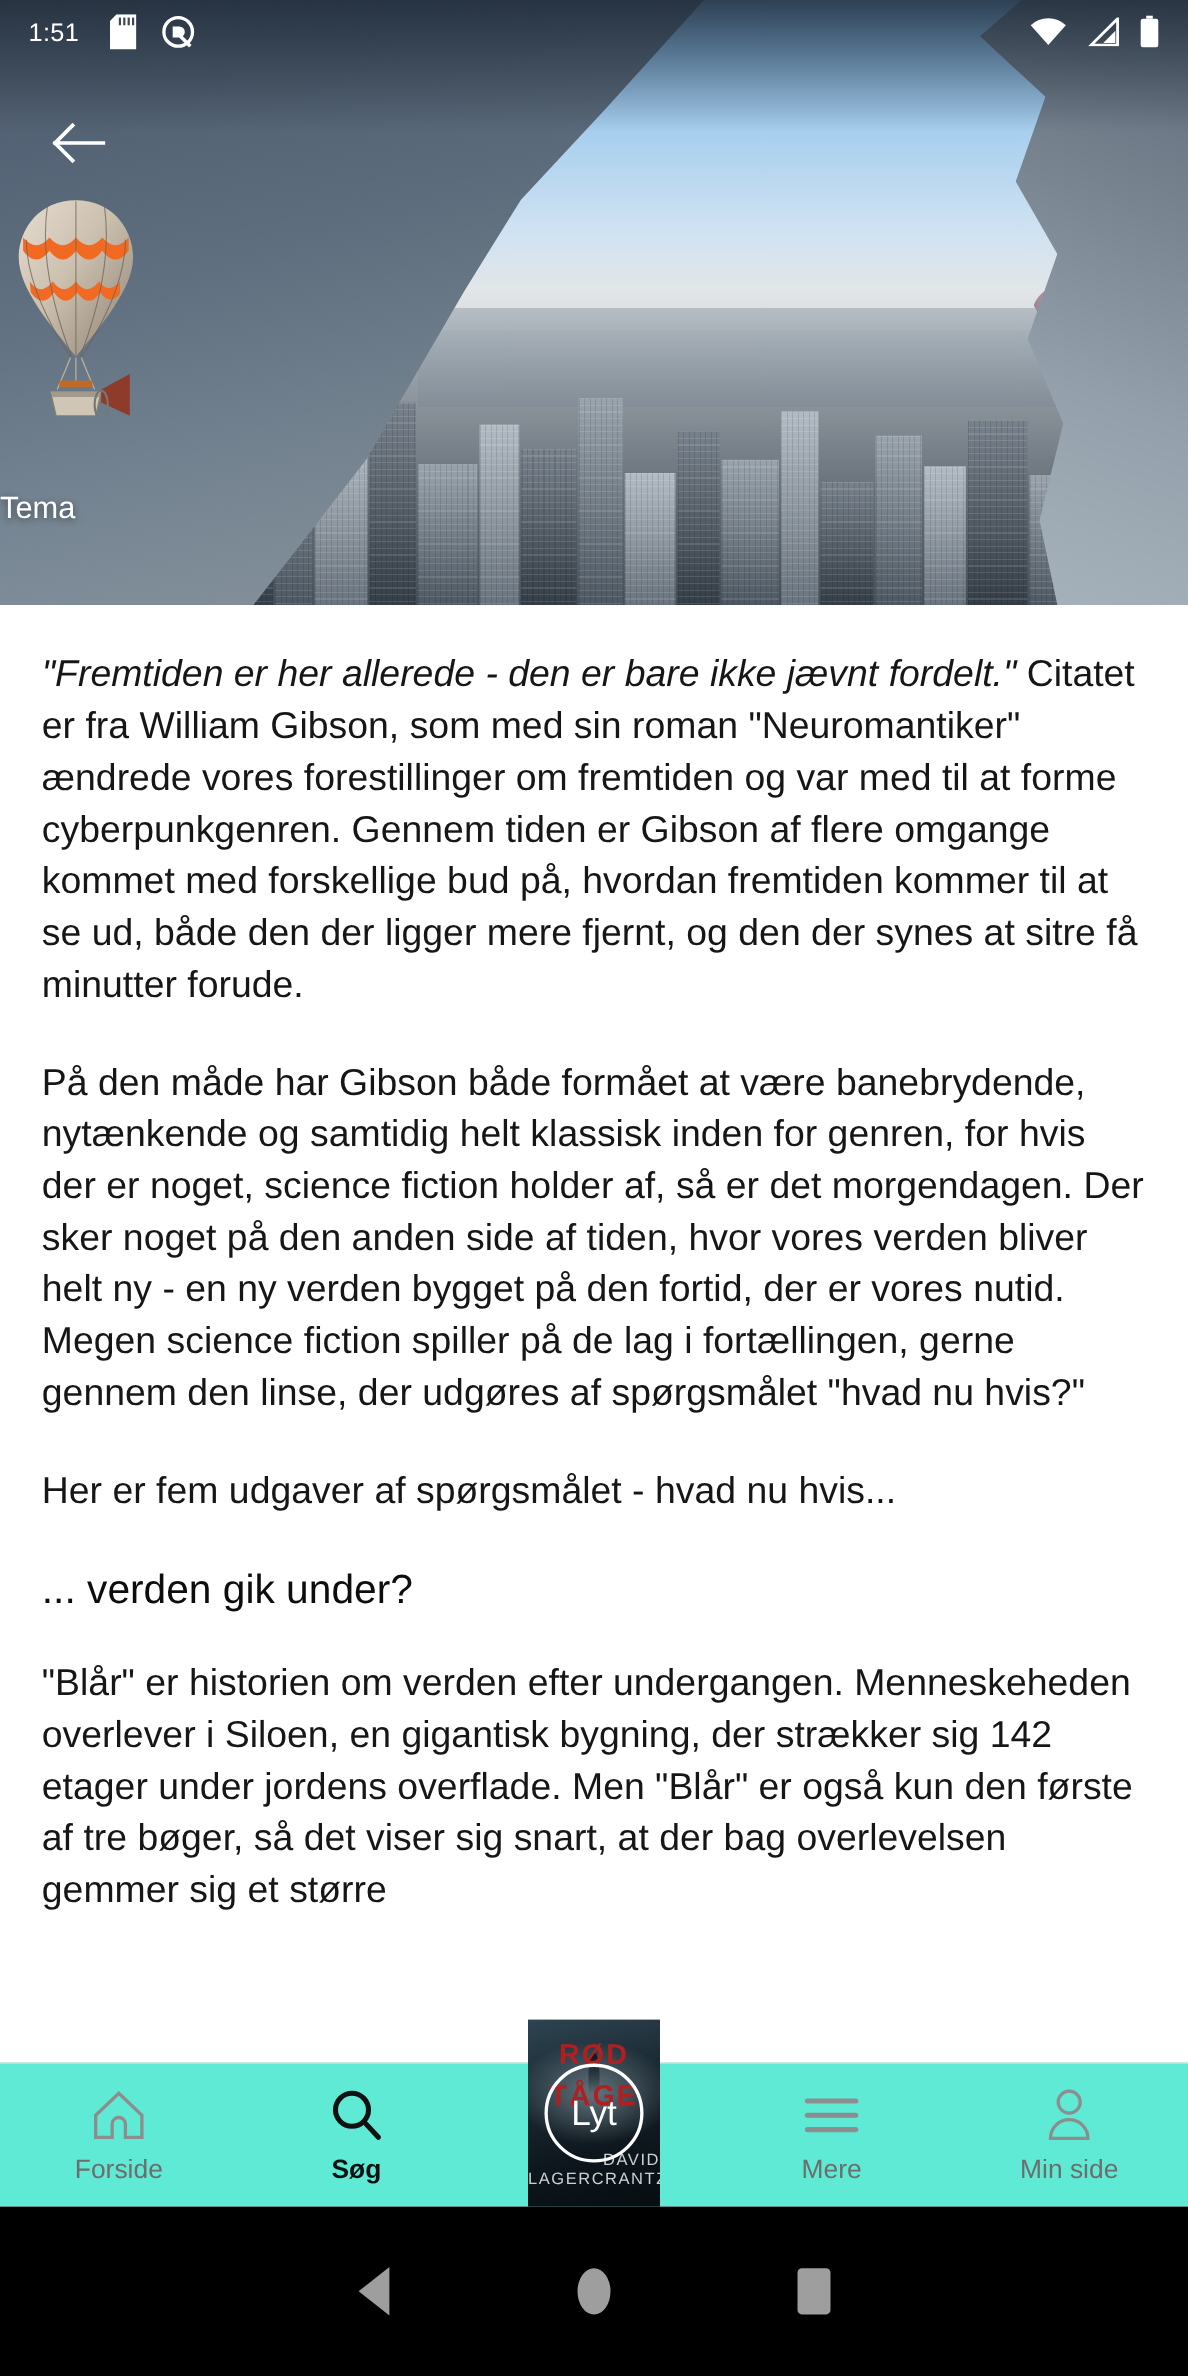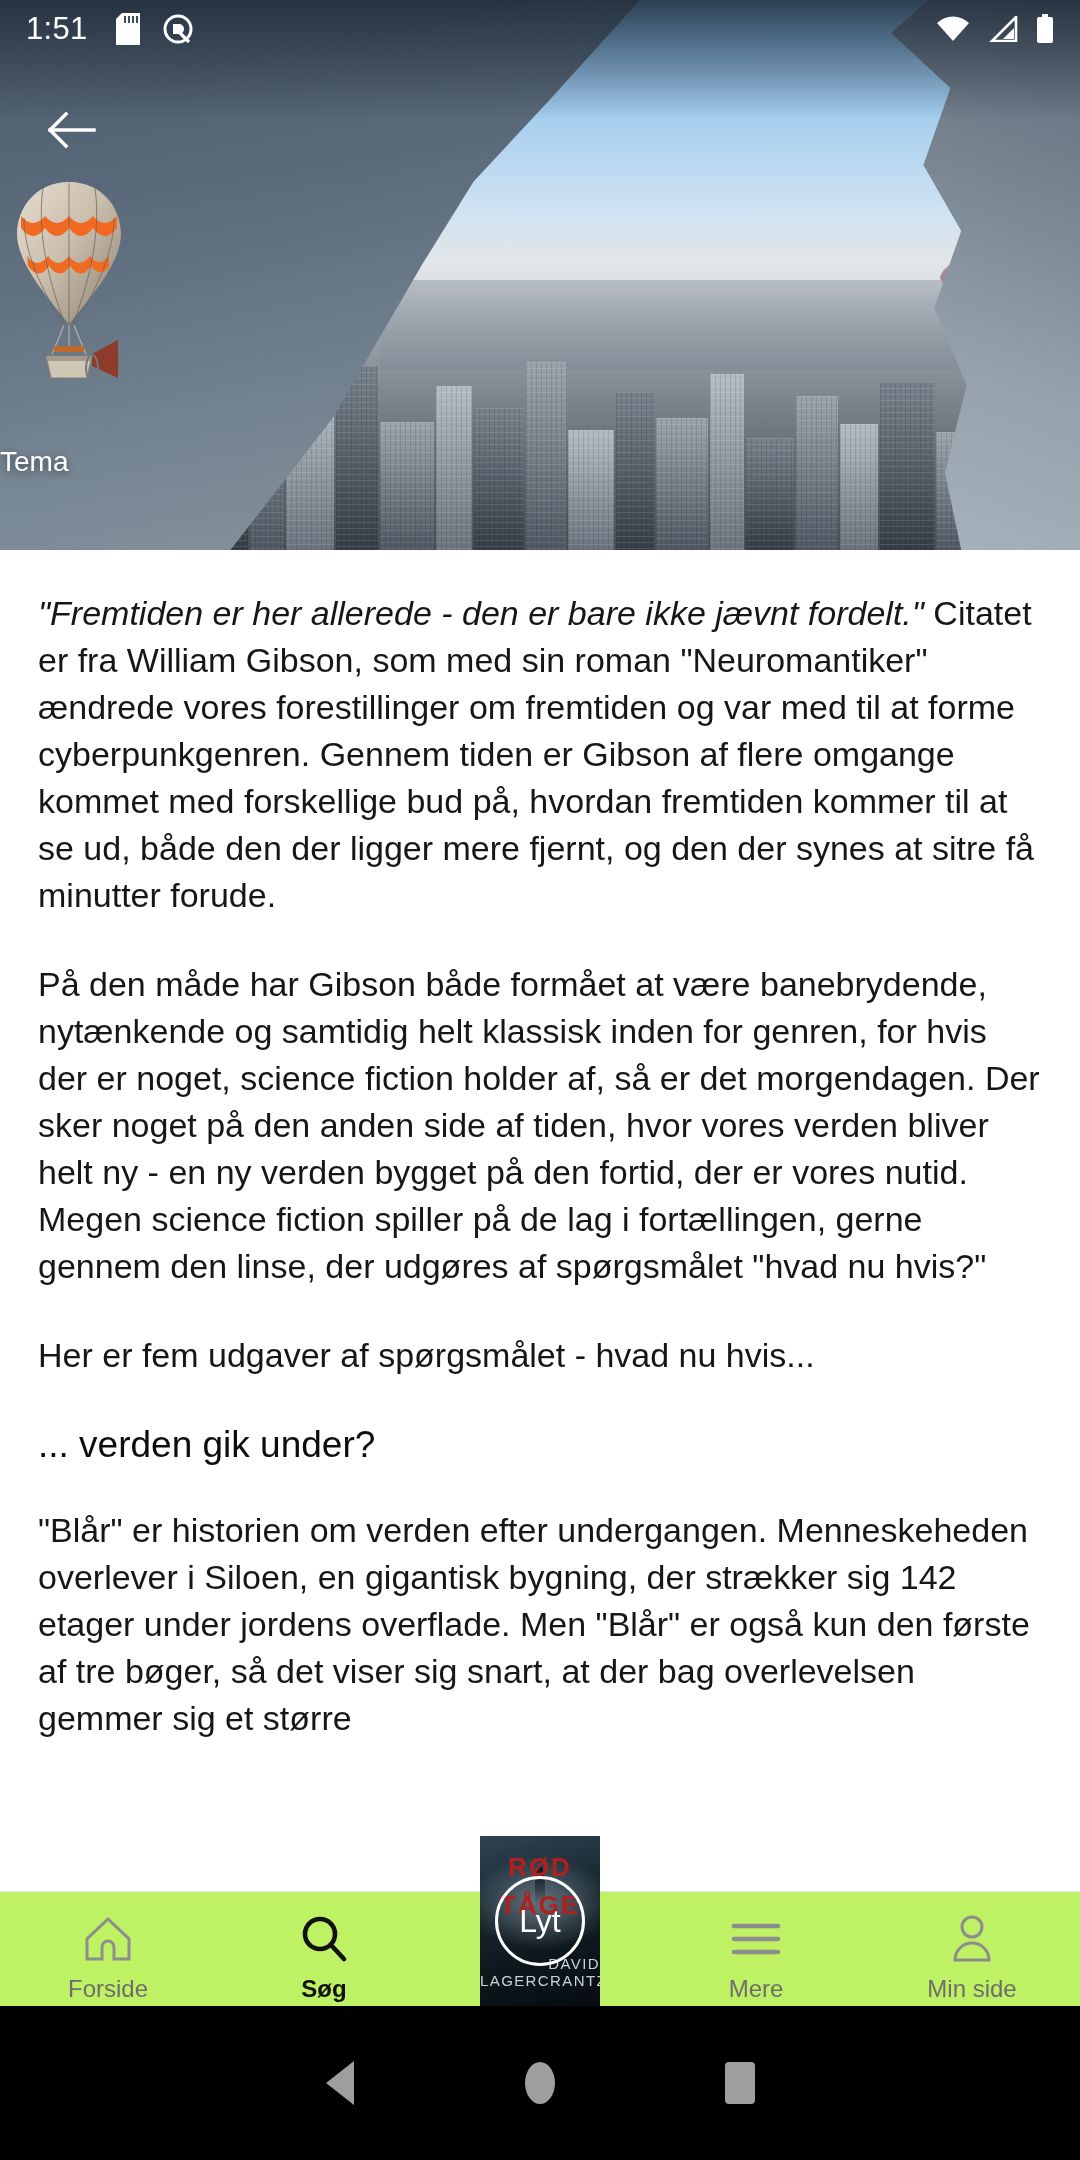--- a/index.html
+++ b/index.html
@@ -96,43 +96,43 @@
   .back-btn {
     position: absolute; left: 22px; top: 82px; width: 96px; height: 96px;
     display: flex; align-items: center; justify-content: center;
   }
 
   
   .statusbar {
     position: absolute; top: 0; left: 0; width: 1080px; height: 58px;
     display: flex; align-items: center; padding: 0 26px; z-index: 40; color: #fff;
   }
-  .sb-time { font-size: 31px; letter-spacing: .3px; }
+  .sb-time { font-size: 23px; letter-spacing: .3px; }
   .sb-left-icons { display: flex; align-items: center; gap: 22px; margin-left: 28px; }
   .sb-right { margin-left: auto; display: flex; align-items: center; gap: 18px; }
 
   
   .article {
     position: absolute; top: 550px; left: 0; width: 1080px; height: 1371px;
     background: #fff; padding: 40px 38px 0 38px; overflow: hidden;
   }
   .article p {
     font-size: 34px; line-height: 47px; color: #161616;
     margin: 0 0 42px 0; font-weight: 300;
   }
   .article p .it { font-style: italic; }
   .article h2 {
     font-size: 37px; line-height: 48px; color: #0d0d0d;
     font-weight: 400; margin: 0 0 38px 0;
   }
 
   
   .bottomnav {
-    position: absolute; left: 0; bottom: 138px; width: 1080px; height: 131px;
-    background: #bef264; border-top: 1px solid #e2e2e2;
+    position: absolute; left: 0; bottom: 154px; width: 1080px; height: 131px;
+    background: #5eead4; border-top: 1px solid #e2e2e2;
     display: flex; align-items: flex-start; z-index: 30;
   }
   .nav-item {
     flex: 1; height: 131px; display: flex; flex-direction: column;
     align-items: center; justify-content: center; gap: 10px;
   }
   .nav-label { font-size: 24px; color: #6d6d6d; }
   .nav-item.active .nav-label { color: #111; font-weight: 600; }
   .nav-ico { height: 52px; display: flex; align-items: center; justify-content: center; }
 

